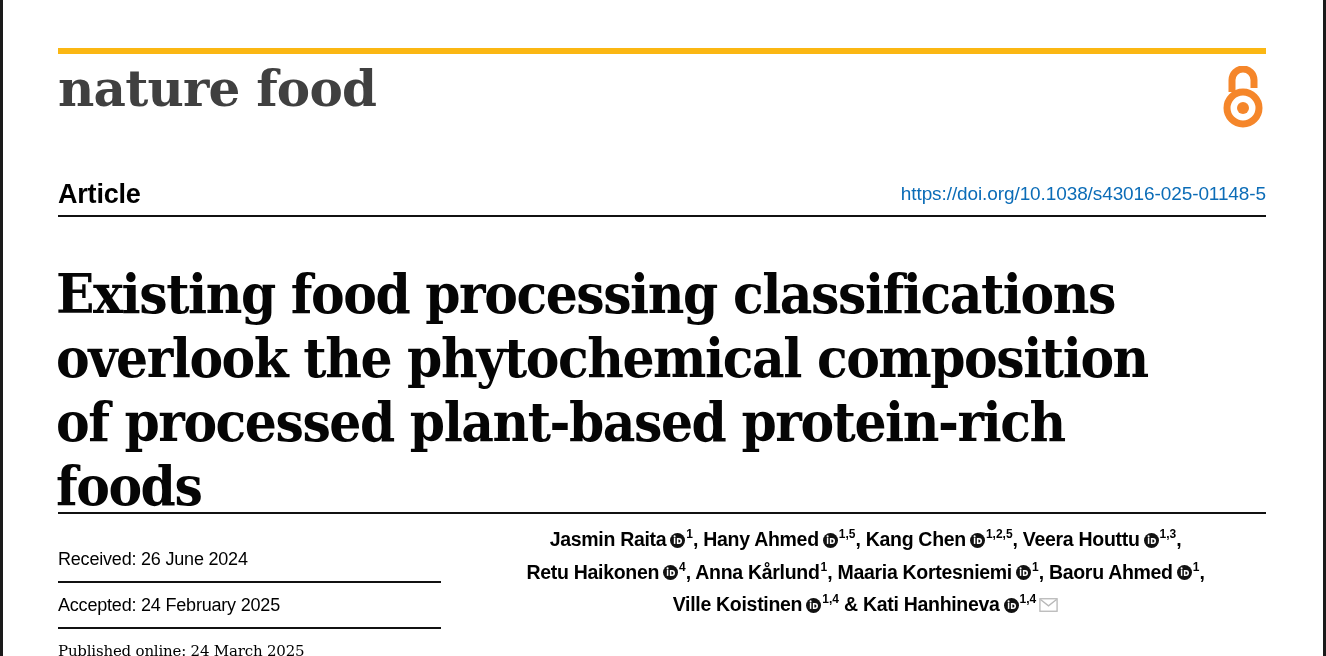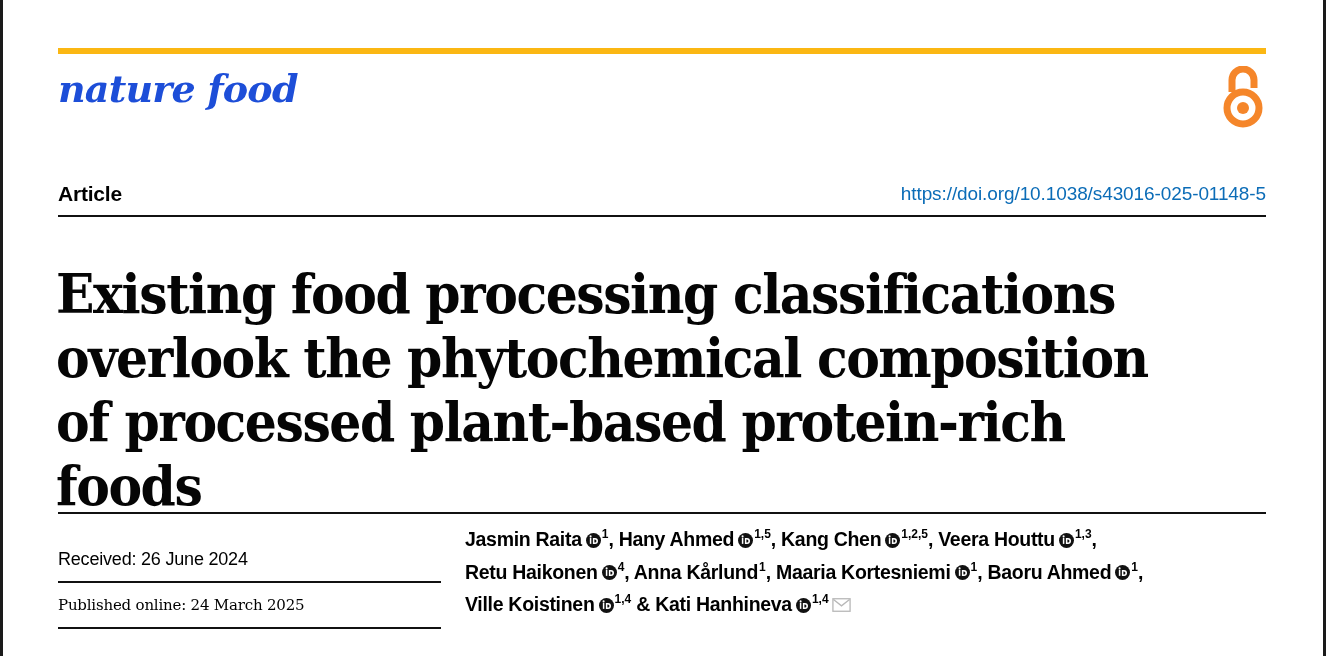--- a/index.html
+++ b/index.html
@@ -38,45 +38,44 @@
   .masthead {
     position: absolute;
     left: 55px;
     top: 60px;
     right: 57px;
     height: 70px;
   }
   .journal-logo {
     font-family: "DejaVu Serif", "Liberation Serif", serif;
     font-weight: 700;
-    font-size: 38px;
+    font-size: 50px;
     letter-spacing: -0.8px;
-    color: #1d4ed8;
+    color: #404040;
     line-height: 58px;
     white-space: nowrap;
-    font-style: italic;
   }
   .oa-icon {
     position: absolute;
     right: 0px;
     top: 6px;
     width: 46px;
     height: 62px;
   }
 
   
   .meta-row {
     position: absolute;
     left: 55px;
     right: 57px;
     top: 180px;
     height: 32px;
   }
   .article-type {
-    font-size: 21px;
+    font-size: 27px;
     font-weight: 700;
     letter-spacing: -0.2px;
     color: #000;
     line-height: 28px;
   }
   .doi-link {
     position: absolute;
     right: 0;
     top: 3px;
     font-size: 19px;
@@ -144,20 +143,21 @@
     left: 462px;
     top: 520px;
     right: 57px;
     font-size: 19.5px;
     font-weight: 700;
     line-height: 28px;
     letter-spacing: -0.3px;
   }
   .authors .au-line {
     white-space: nowrap;
+    text-align: center;
   }
   .authors sup {
     font-size: 12px;
     font-weight: 700;
     vertical-align: super;
     letter-spacing: 0;
     margin-left: 1px;
   }
   .orcid {
     display: inline-block;
@@ -197,20 +197,21 @@
     <a class="doi-link" href="#">https://doi.org/10.1038/s43016-025-01148-5</a>
   </div>
   <div class="rule-under-meta"></div>
 
   <h1 class="title">Existing food processing classifications overlook the phytochemical composition of processed plant-based protein-rich foods</h1>
 
   <div class="lower-rule"></div>
 
   <div class="dates">
     <div class="date-row">Received: 26 June 2024</div>
+    <div class="date-row">Accepted: 24 February 2025</div>
     <div class="date-row serif-row">Published online: 24 March 2025</div>
   </div>
 
   <div class="authors" id="author-block">
       <div class="au-line"><span>Jasmin Raita</span><span class="orcid"><svg viewBox="0 0 16 16" width="15" height="15">
             <circle cx="8" cy="8" r="8" fill="#111"></circle>
             <rect x="4.1" y="5.2" width="1.6" height="6.4" fill="#fff"></rect>
             <circle cx="4.9" cy="3.6" r="1.1" fill="#fff"></circle>
             <path d="M7.3 5.2 L7.3 11.6 L9.6 11.6 A3.2 3.2 0 0 0 9.6 5.2 Z" fill="#fff"></path>
             <path d="M8.9 6.8 L9.5 6.8 A1.6 1.6 0 0 1 9.5 10 L8.9 10 Z" fill="#111"></path>

